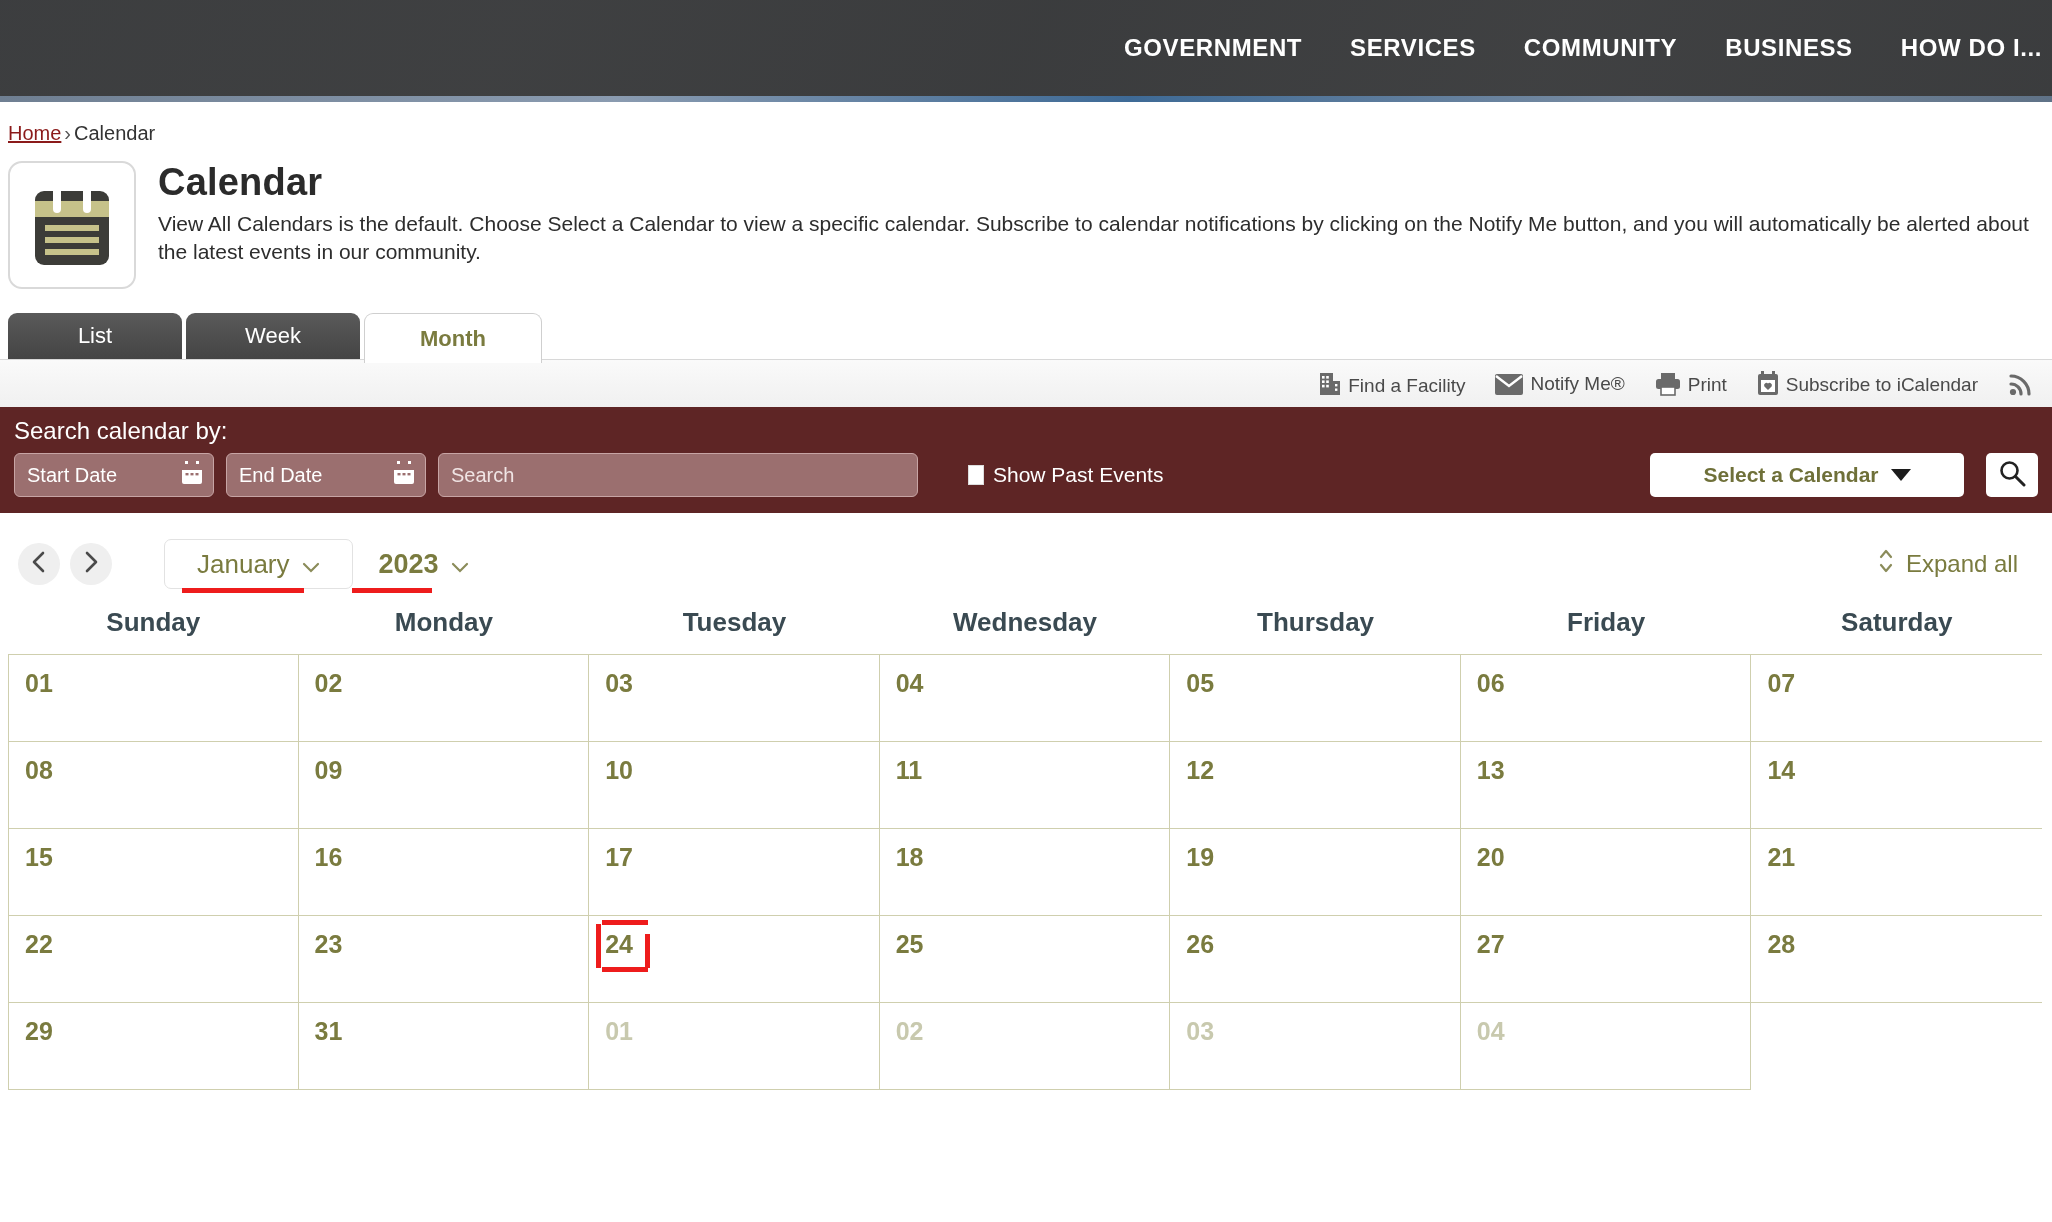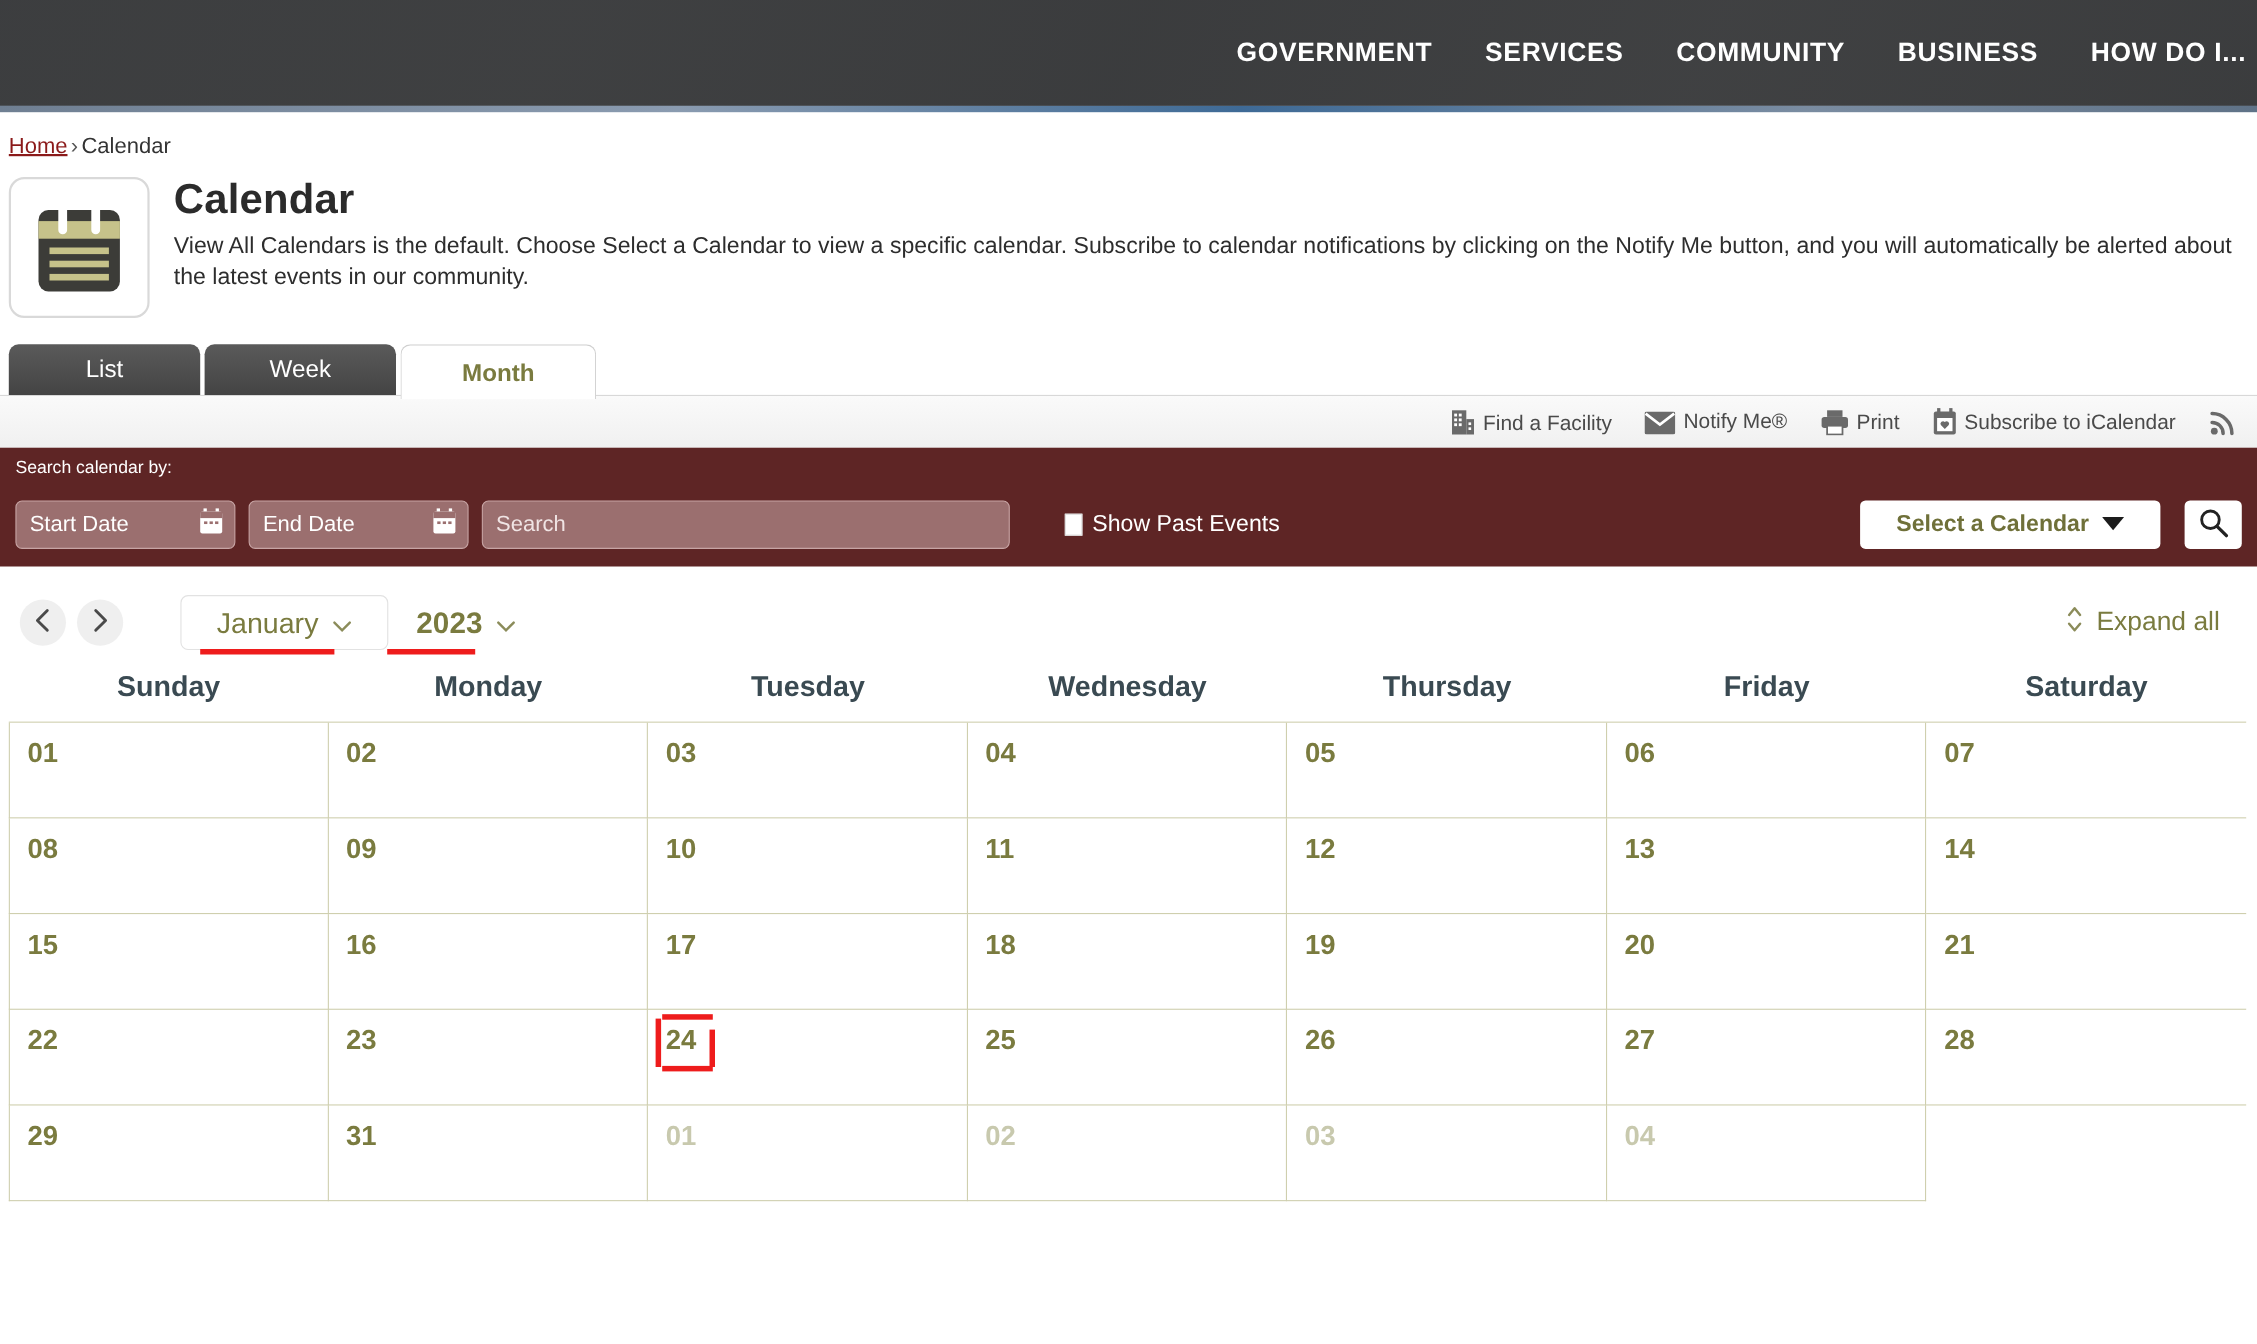--- a/index.html
+++ b/index.html
@@ -165,22 +165,22 @@
   }
   .tool svg { display: block; }
 
   
   .search-bar {
     background: #5e2525;
     padding: 10px 14px 16px 14px;
   }
   .search-label {
     color: #ffffff;
-    font-size: 16px;
-    margin-bottom: 20px;
+    font-size: 24px;
+    margin-bottom: 8px;
   }
   .search-row {
     display: flex;
     align-items: center;
     gap: 12px;
   }
   .date-field {
     width: 200px; height: 44px;
     background: #9b6f6f;
     border: 1px solid #c7a4a4;
@@ -216,21 +216,21 @@
     padding-left: 24px;
   }
   .checkbox {
     width: 16px; height: 20px;
     background: #ffffff;
     border: 1px solid #ddd;
     display: inline-block;
   }
   .select-calendar {
     margin-left: auto;
-    width: 273px; height: 44px;
+    width: 314px; height: 44px;
     background: #ffffff;
     border-radius: 5px;
     display: flex;
     align-items: center;
     justify-content: center;
     gap: 12px;
     color: #6f7039;
     font-weight: bold;
     font-size: 21px;
     cursor: pointer;

